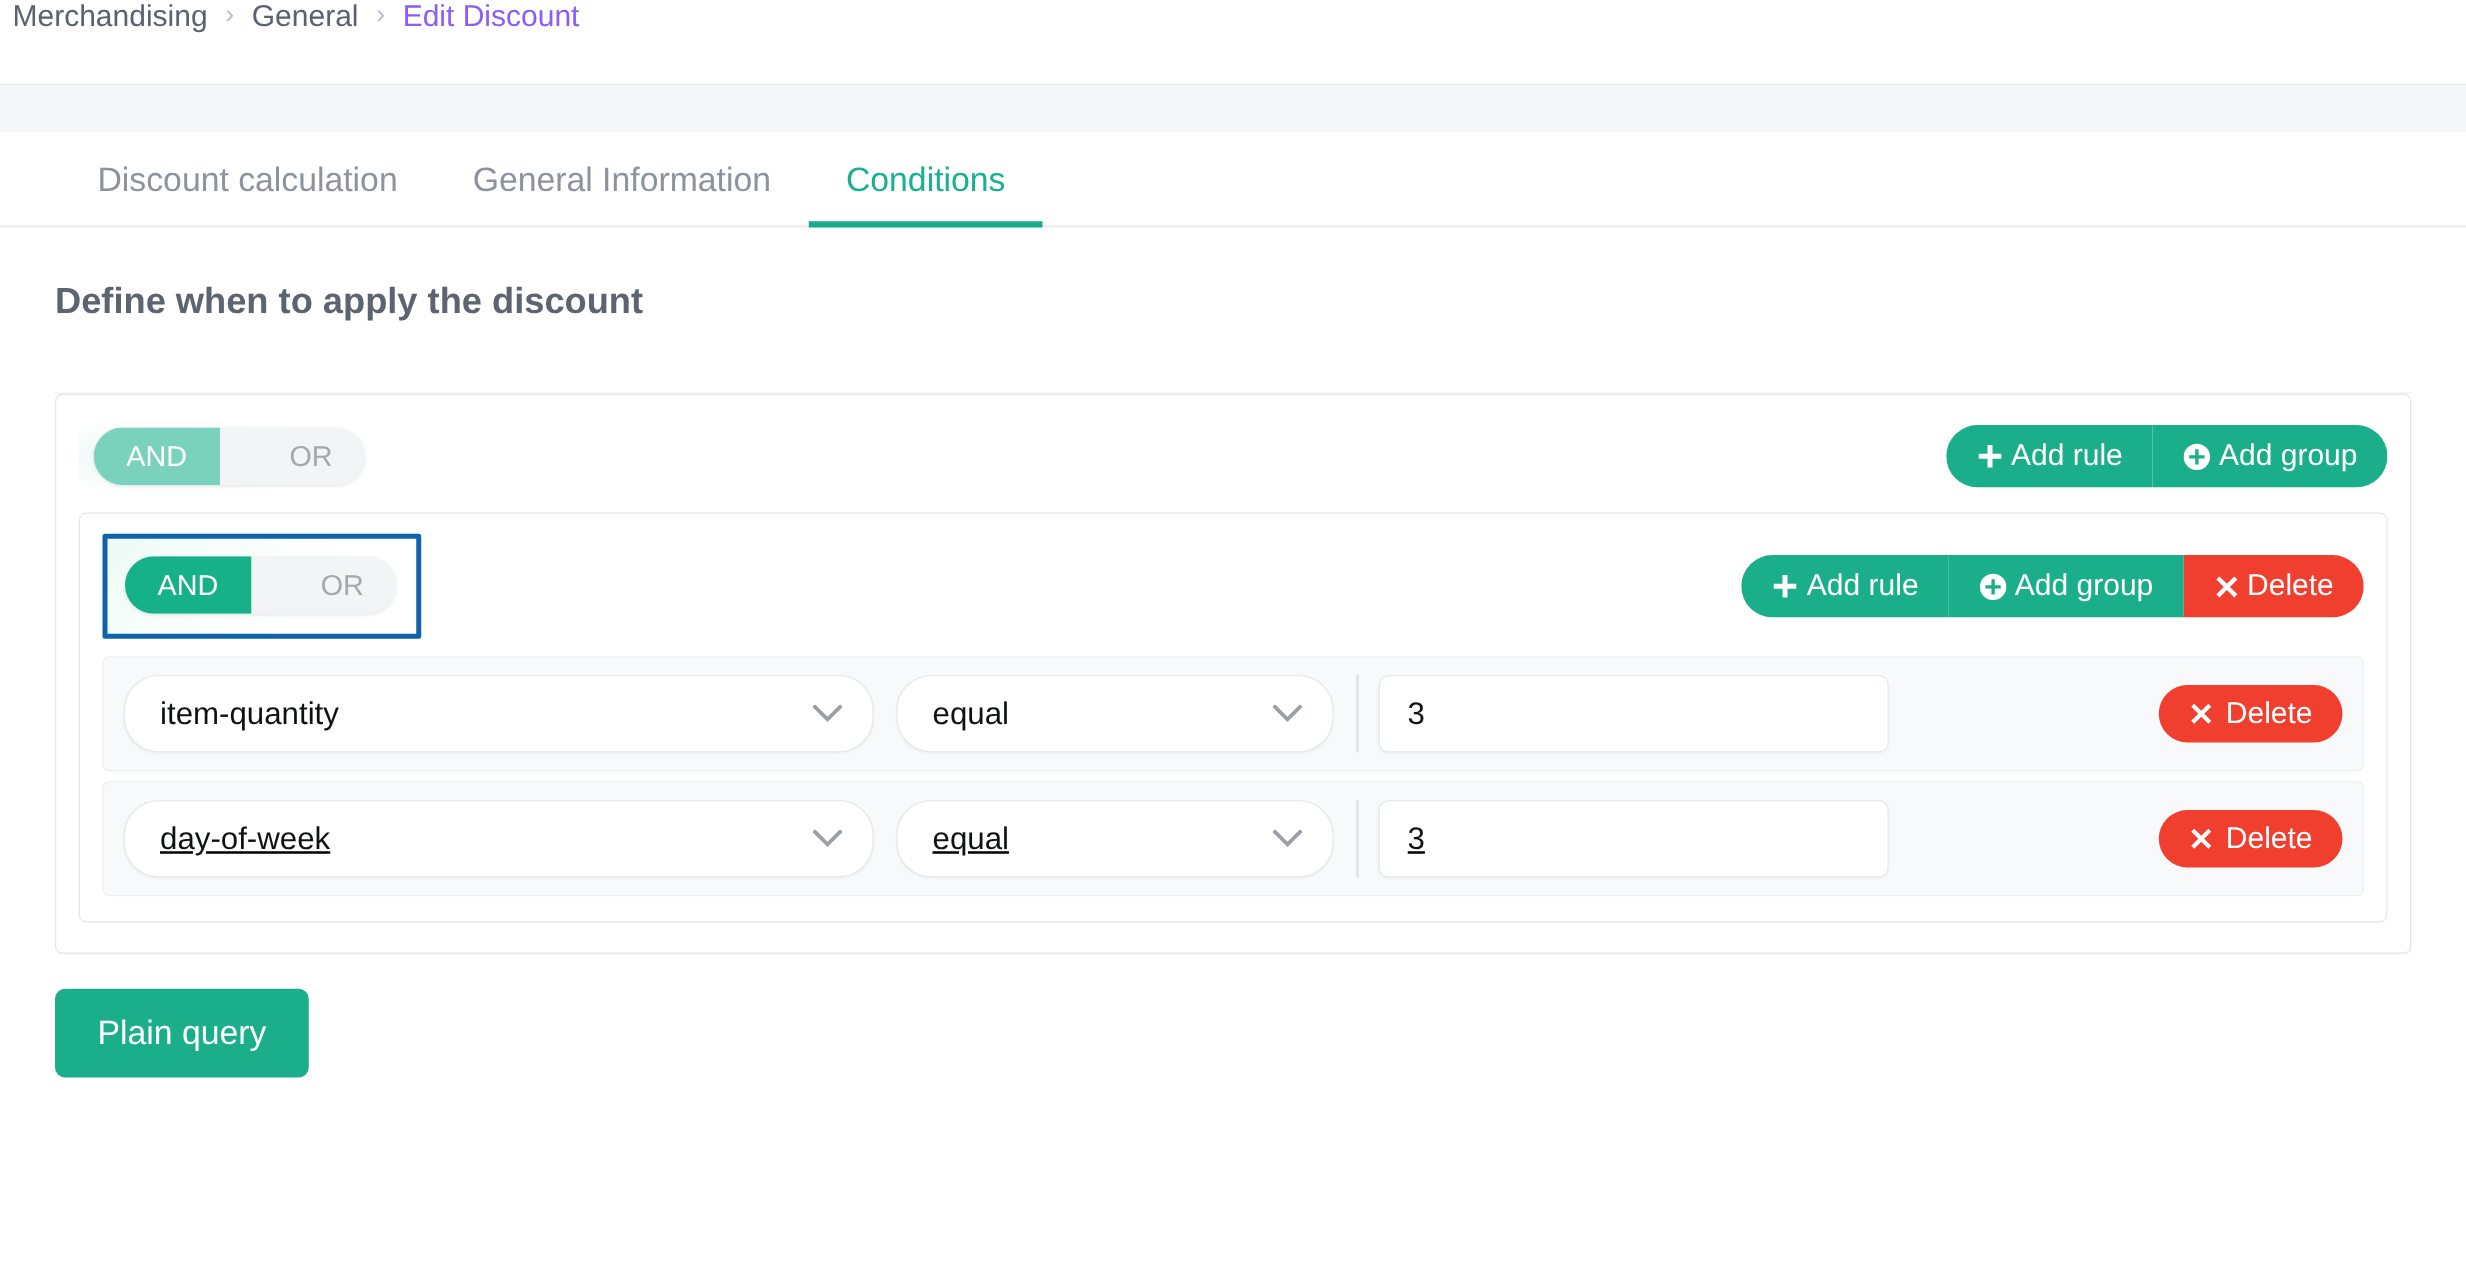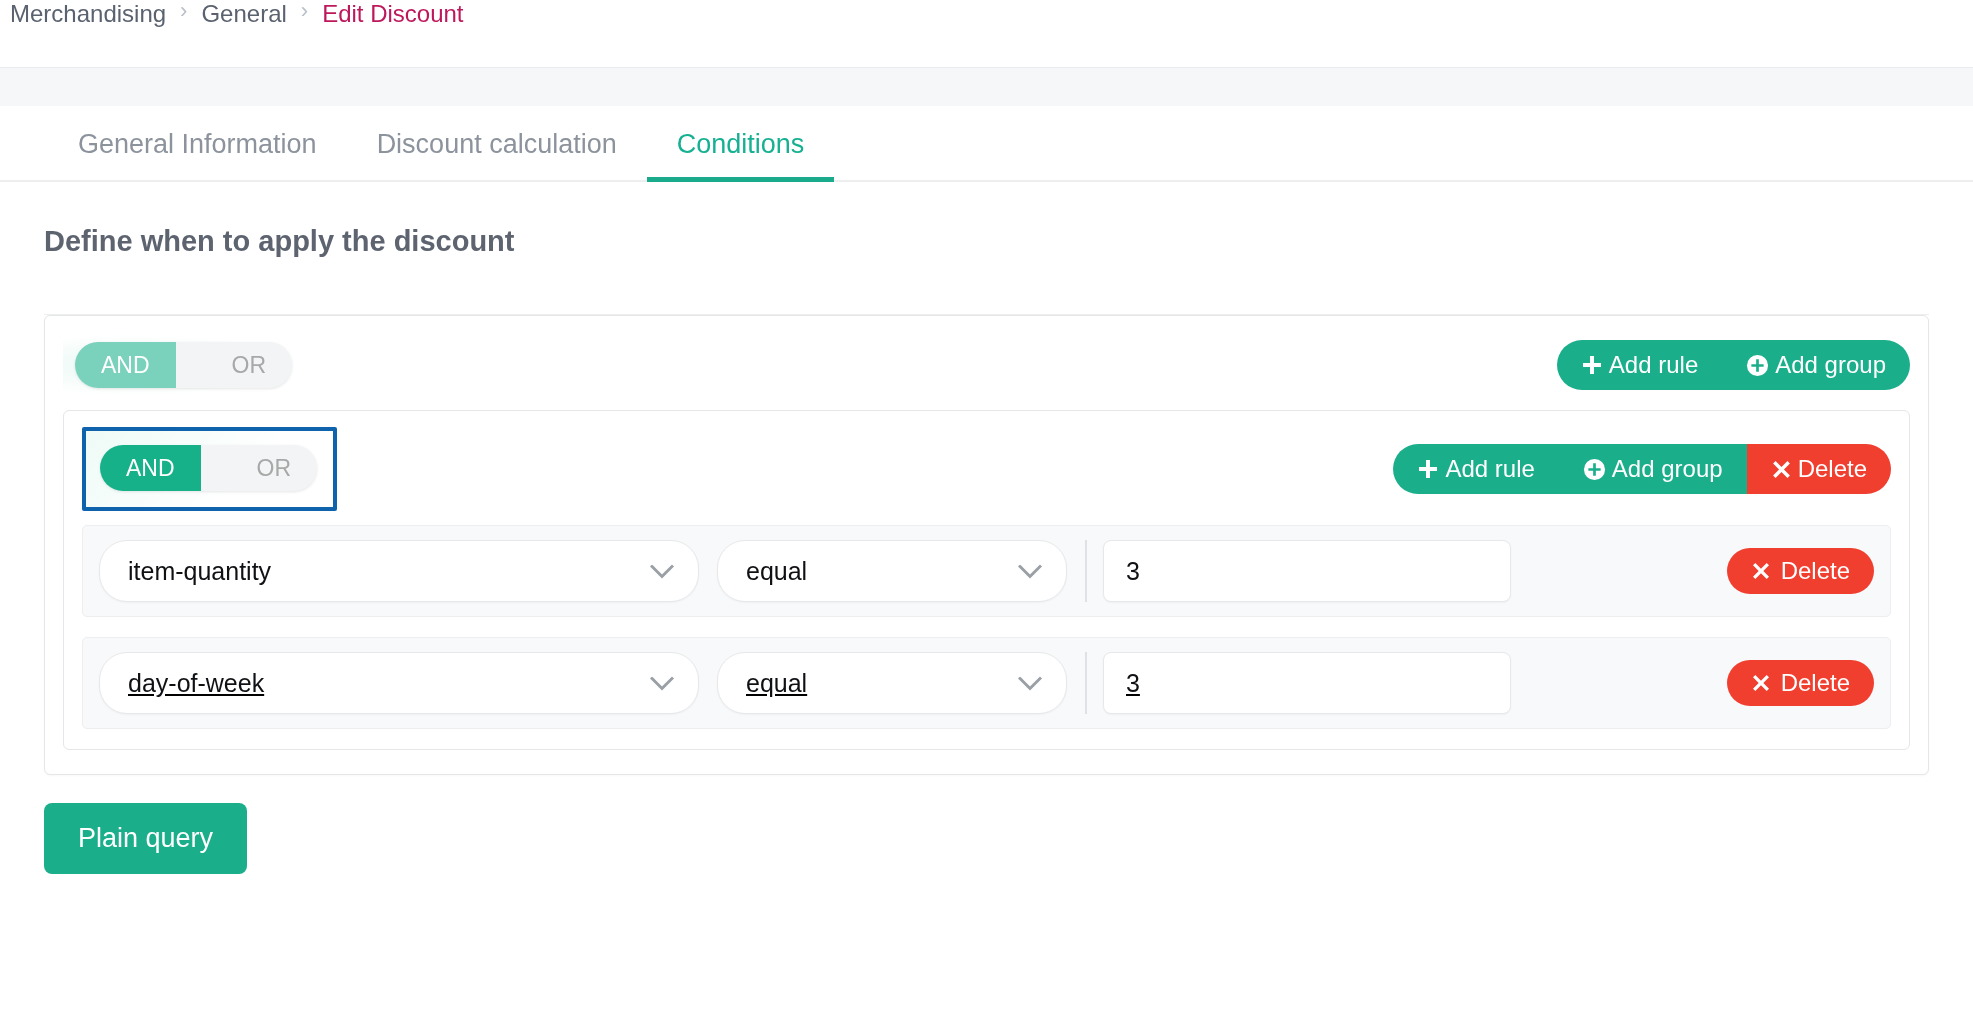--- a/index.html
+++ b/index.html
@@ -16,21 +16,21 @@
     height: 68px;
     display: flex;
     align-items: flex-start;
     padding: 0 0 0 10px;
     background: #ffffff;
     border-bottom: 1px solid #e9ecef;
     font-size: 24px;
     color: #5a6270;
   }
   .crumb { color: #5a6270; white-space: nowrap; }
-  .crumb.current { color: #be185d; }
+  .crumb.current { color: #8b5cf6; }
   .crumb-sep {
     color: #b9c0ca;
     margin: 0 14px;
     font-size: 22px;
     line-height: 1;
     display: inline-block;
   }
 
   
   .grey-strip { height: 38px; background: #f6f7f8; }
@@ -168,21 +168,21 @@
 
   
   .rules { margin-top: 14px; }
   .rule {
     display: flex;
     align-items: center;
     background: #f8f9fa;
     border: 1px solid #eceef0;
     border-radius: 5px;
     padding: 14px 16px;
-    margin-bottom: 20px;
+    margin-bottom: 8px;
     position: relative;
   }
   .rule:last-child { margin-bottom: 0; text-decoration: underline; }
 
   .select {
     position: relative;
     background: #ffffff;
     border: 1px solid #e6e8ea;
     border-radius: 28px;
     height: 62px;
@@ -259,22 +259,22 @@
   <span class="crumb">Merchandising</span>
   <span class="crumb-sep">›</span>
   <span class="crumb">General</span>
   <span class="crumb-sep">›</span>
   <span class="crumb current">Edit Discount</span>
 </div>
 
 <div class="grey-strip"></div>
 
 <div class="tabs">
+  <div class="tab">Discount calculation</div>
   <div class="tab">General Information</div>
-  <div class="tab">Discount calculation</div>
   <div class="tab active">Conditions</div>
 </div>
 
 <div class="content">
 
   <div class="page-heading">Define when to apply the discount</div>
 
 
   
   <div class="qb-group-outer">

